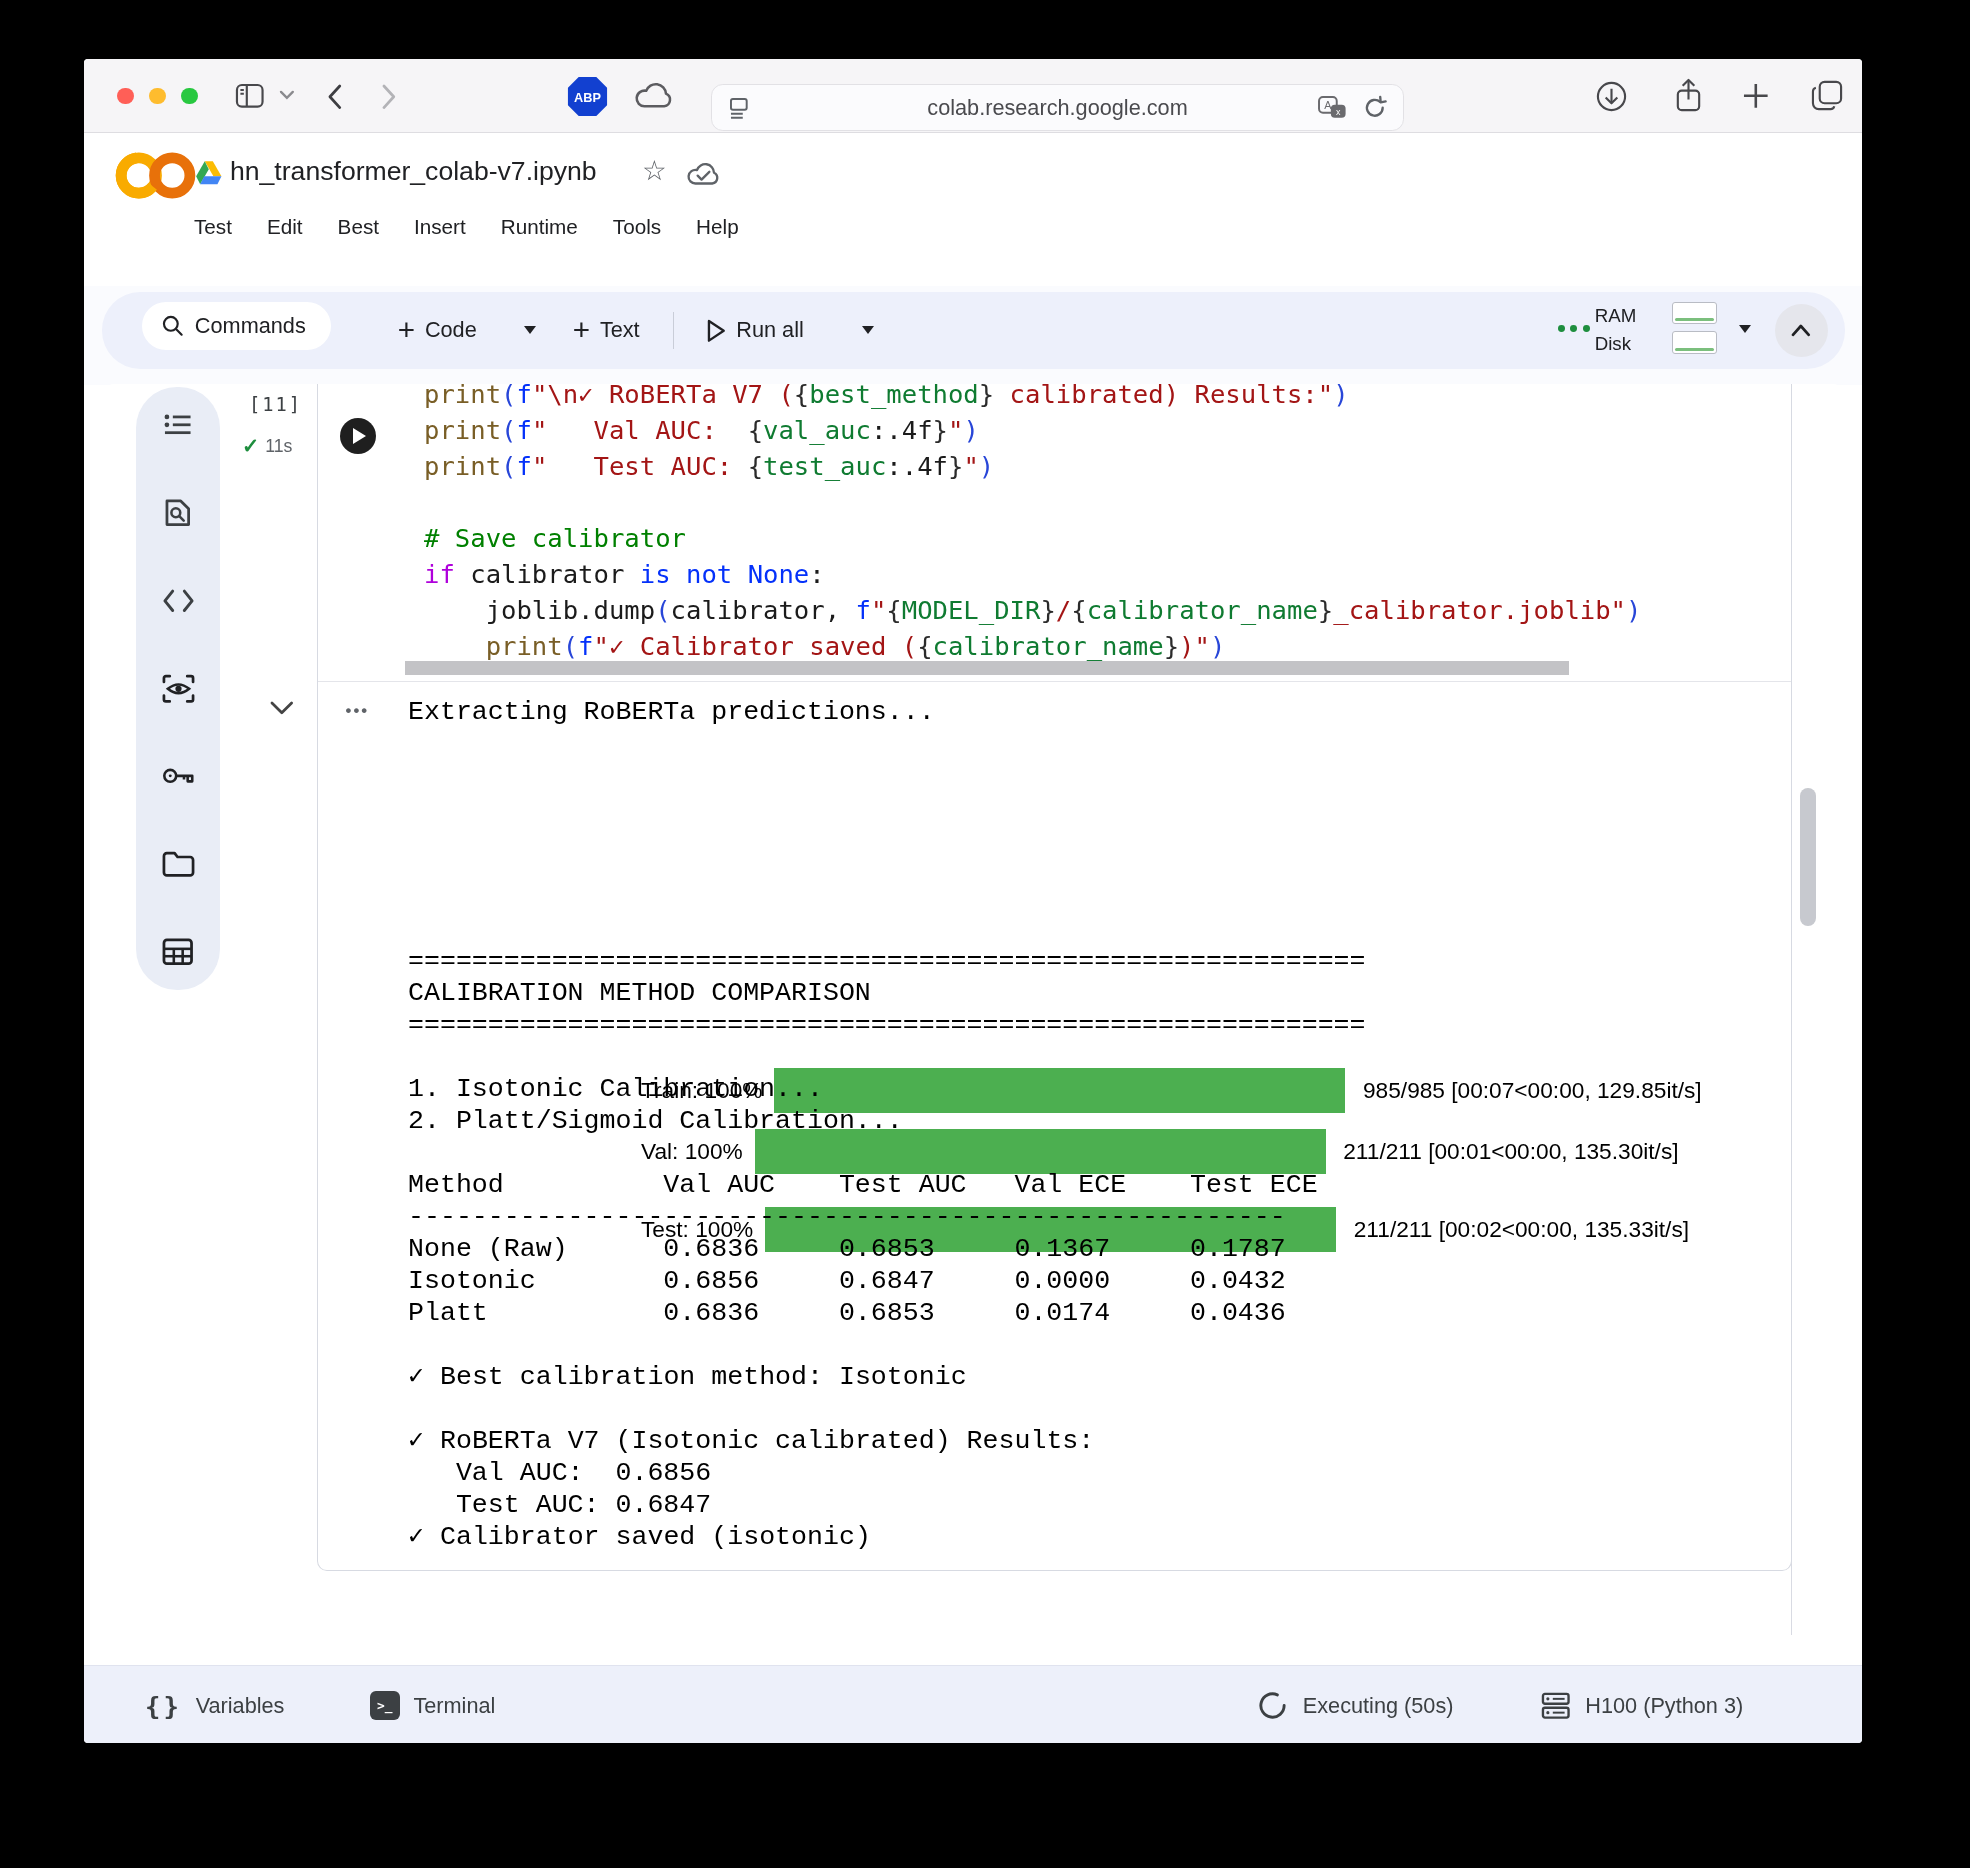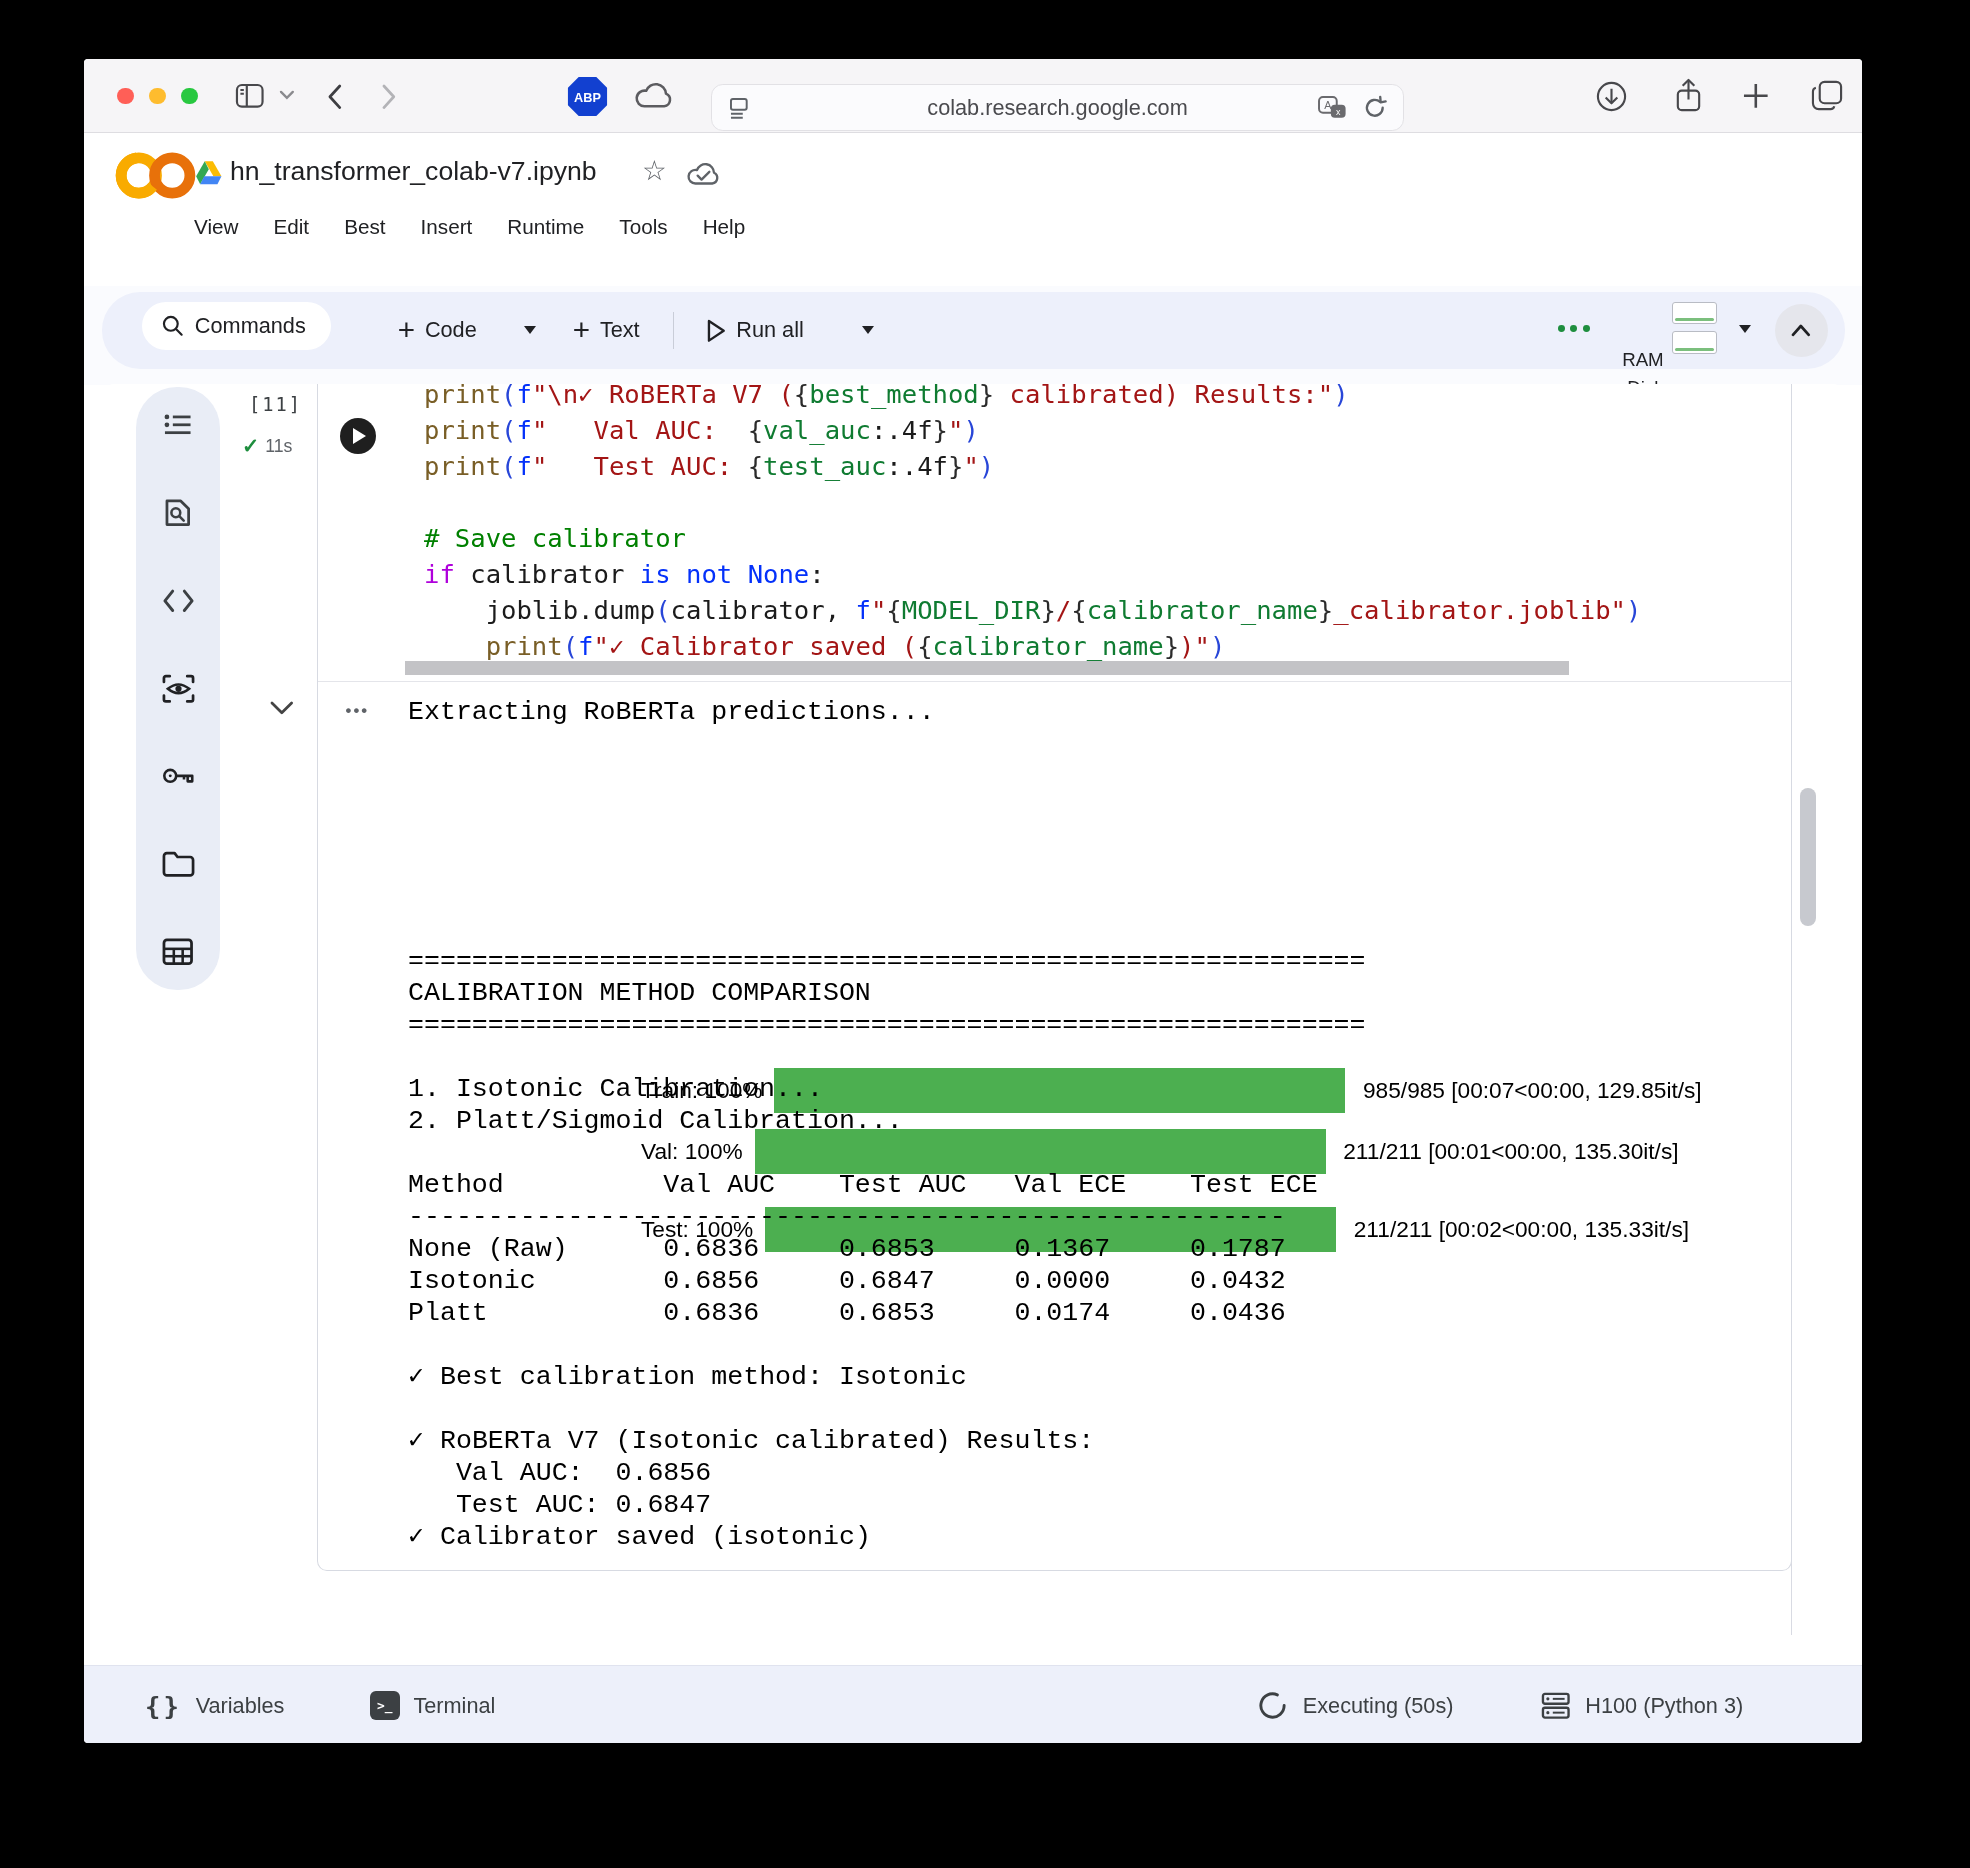--- a/index.html
+++ b/index.html
@@ -32,21 +32,21 @@
   .toolband { position:absolute; left:17.7px; top:5.9px; width:1743px; height:77px; background:#edf0fb; border-radius:38px; }
   .cmdpill { position:absolute; left:40px; top:9.9px; height:48px; background:#fff; border-radius:28.6px;
     display:flex; align-items:center; padding:0 25.6px 0 19.7px; gap:9.9px; font-size:21.7px; color:#202124; }
   .tbtn { position:absolute; top:0; height:77px; display:flex; align-items:center; gap:9.9px;
     font-size:21.7px; color:#202124; }
   .caret { width:0; height:0; border-left:6.9px solid transparent; border-right:6.9px solid transparent;
     border-top:8.9px solid #202124; display:inline-block; }
   .tdivider { position:absolute; left:571px; top:19.7px; width:1px; height:37px; background:#c9cdd8; }
   .dots3 { position:absolute; left:1456px; top:33px; display:flex; gap:5.9px; }
   .dots3 i { width:6.9px; height:6.9px; border-radius:50%; background:#1e8e3e; }
-  .meterlbl { position:absolute; font-size:18.7px; color:#202124; text-align:right; width:69px;margin-top:44px; }
+  .meterlbl { position:absolute; font-size:18.7px; color:#202124; text-align:left; width:69px; }
   .meterbox { position:absolute; width:45px; height:22.7px; background:#fff; border:1px solid #b9bcc4;
     border-radius:3px; overflow:hidden; }
   .meterbox i { position:absolute; left:2px; right:2px; bottom:2px; height:3px; background:#7bbf7d; border-radius:2px; }
   .collapse-circle { position:absolute; left:1673px; top:11.8px; width:53px; height:53px; border-radius:50%;
     background:#e5e6ec; display:flex; align-items:center; justify-content:center; }
 
   
   .panel { position:absolute; left:14.8px; top:325px; width:1749px; height:1259px; background:#fff; border-radius:15.8px; }
   .rail { position:absolute; left:52px; top:328px; width:84px; height:603px; background:#e9edf6; border-radius:41px;
     display:flex; flex-direction:column; align-items:center; justify-content:space-between; padding:21.7px 0; }
@@ -214,21 +214,21 @@
     </span>
     <span class="nbtitle">hn_transformer_colab-v7.ipynb</span>
     <span class="star" style="left:558px;">☆</span>
     <span style="position:absolute;left:601px;top:23.6px;">
       <svg class="ic" width="37" height="31.5" viewBox="0 0 38 32">
           <path d="M11 26a7 7 0 1 1 1.3-13.8A9 9 0 0 1 29.8 15 5.8 5.8 0 0 1 28 26H11z" fill="none" stroke="#5f6368" stroke-width="2.4" stroke-linejoin="round"></path>
           <polyline points="13,18 17,22 25,14" fill="none" stroke="#5f6368" stroke-width="2.4" stroke-linecap="round" stroke-linejoin="round"></polyline>
         </svg>
     </span>
     <div class="menurow">
-        <span>View</span>
+        <span>Test</span>
         <span>Edit</span>
         <span>Best</span>
         <span>Insert</span>
         <span>Runtime</span>
         <span>Tools</span>
         <span>Help</span>
       </div>
 
     <div class="toolstrip">
       <div class="toolband">

